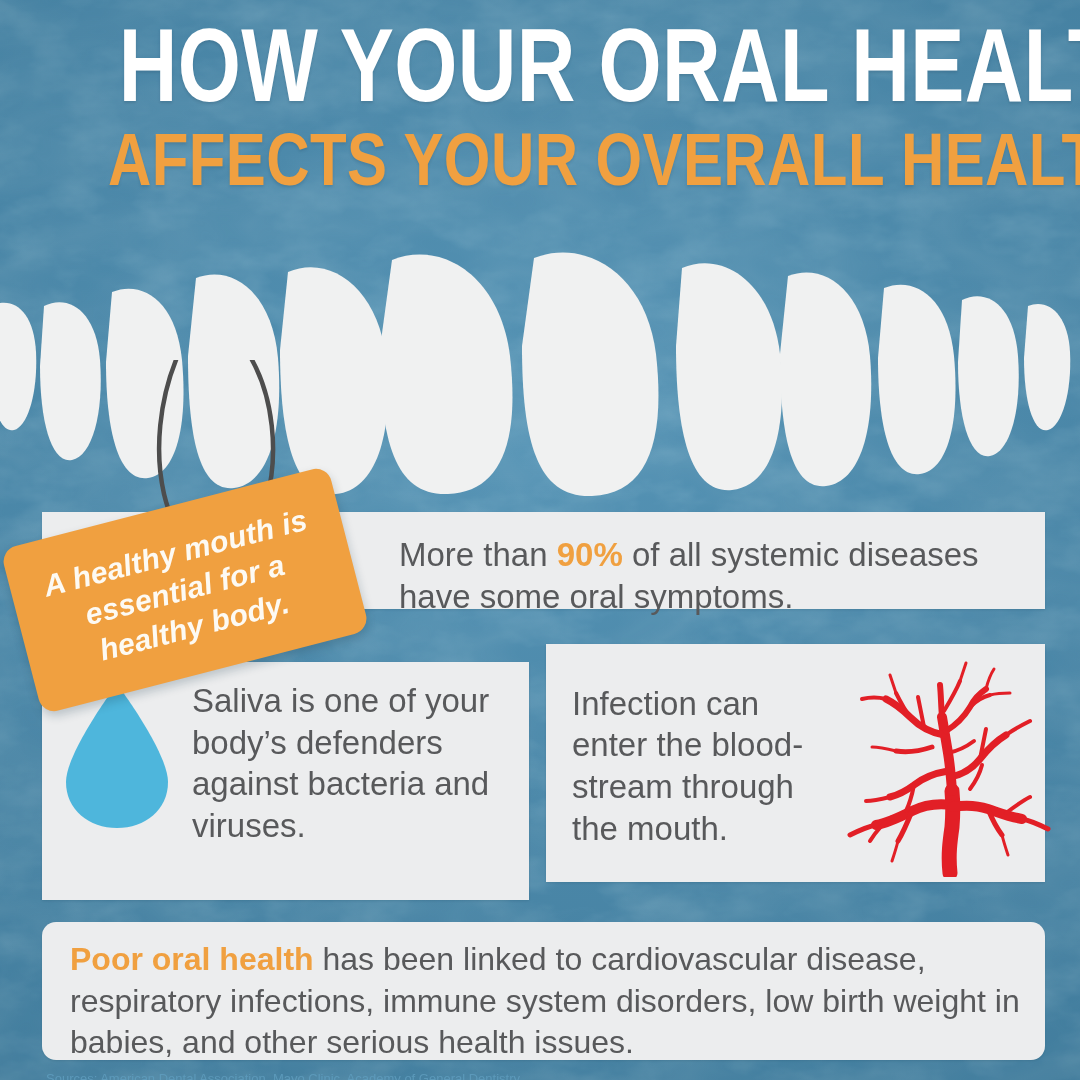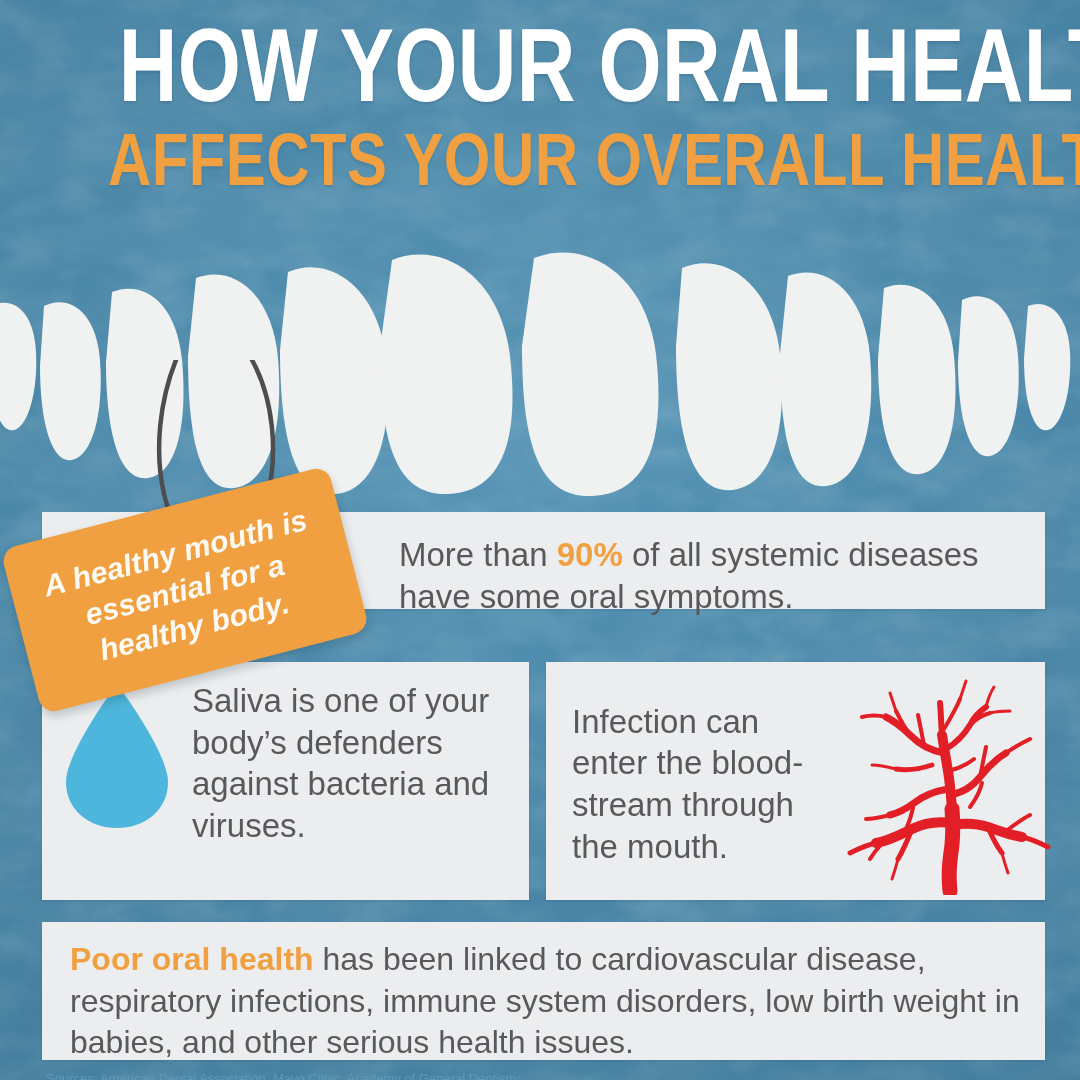--- a/index.html
+++ b/index.html
@@ -94,22 +94,22 @@
 
   
   .panel {
     position: absolute;
     background: #ecedee;
     z-index: 5;
     box-shadow: 0 1px 2px rgba(10,40,60,0.12);
   }
   #panel-stat   { left: 42px;  top: 512px; width: 1003px; height: 97px; }
   #panel-saliva { left: 42px;  top: 662px; width: 487px;  height: 238px; }
-  #panel-infect { left: 546px; top: 662px; width: 499px;  height: 238px; }
-  #panel-poor   { left: 42px;  top: 922px; width: 1003px; height: 138px; }
+  #panel-infect { left: 546px; top: 644px; width: 499px;  height: 238px; }
+  #panel-poor   { left: 42px;  top: 922px; width: 1003px; height: 138px; border-radius: 14px; }
 
   .body-text {
     color: #58595b;
     font-size: 33px;
     line-height: 1.26;
     font-weight: 400;
   }
   .hl-orange { color: #f0a040; font-weight: 700; }
 
   #panel-stat .body-text {

